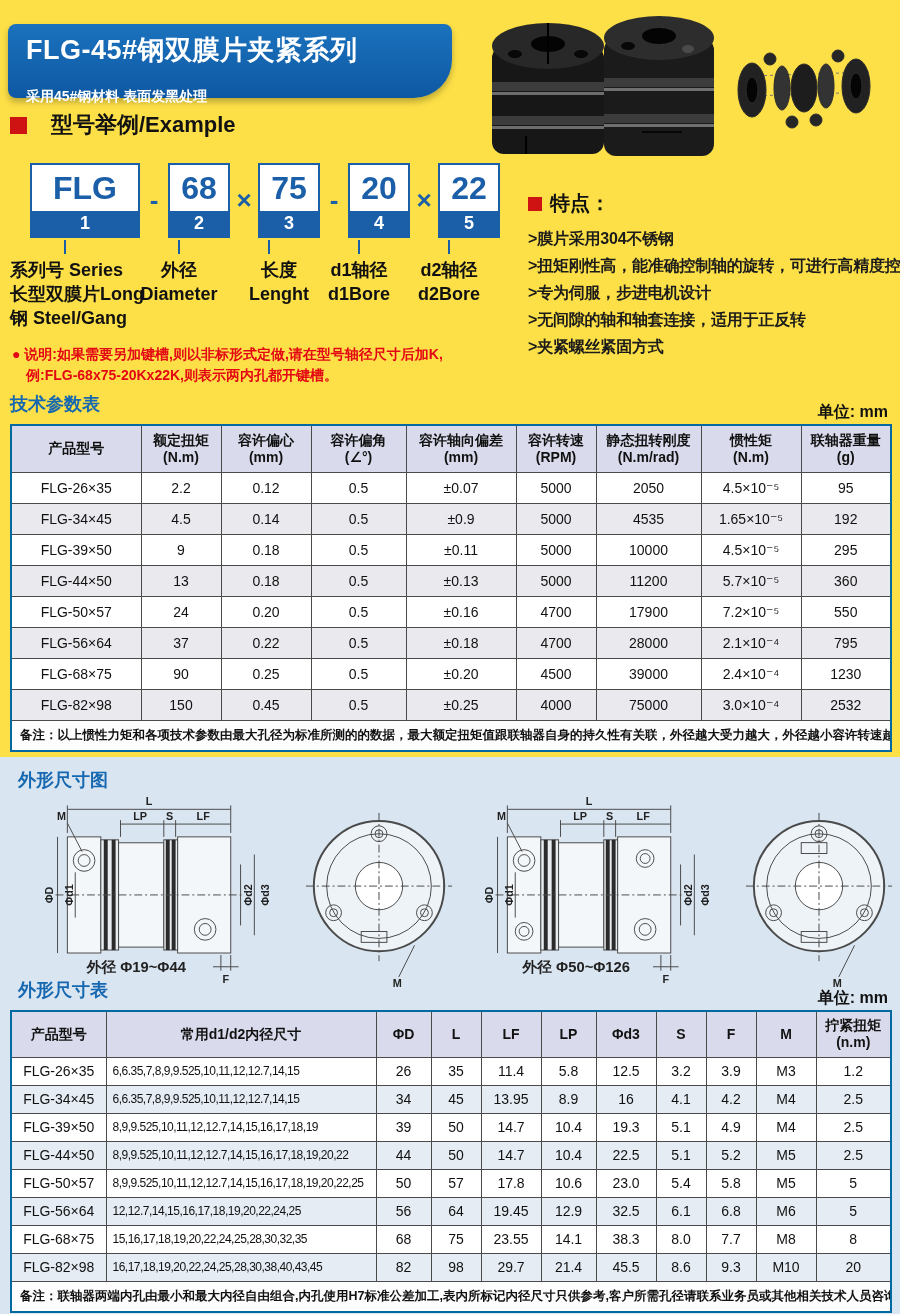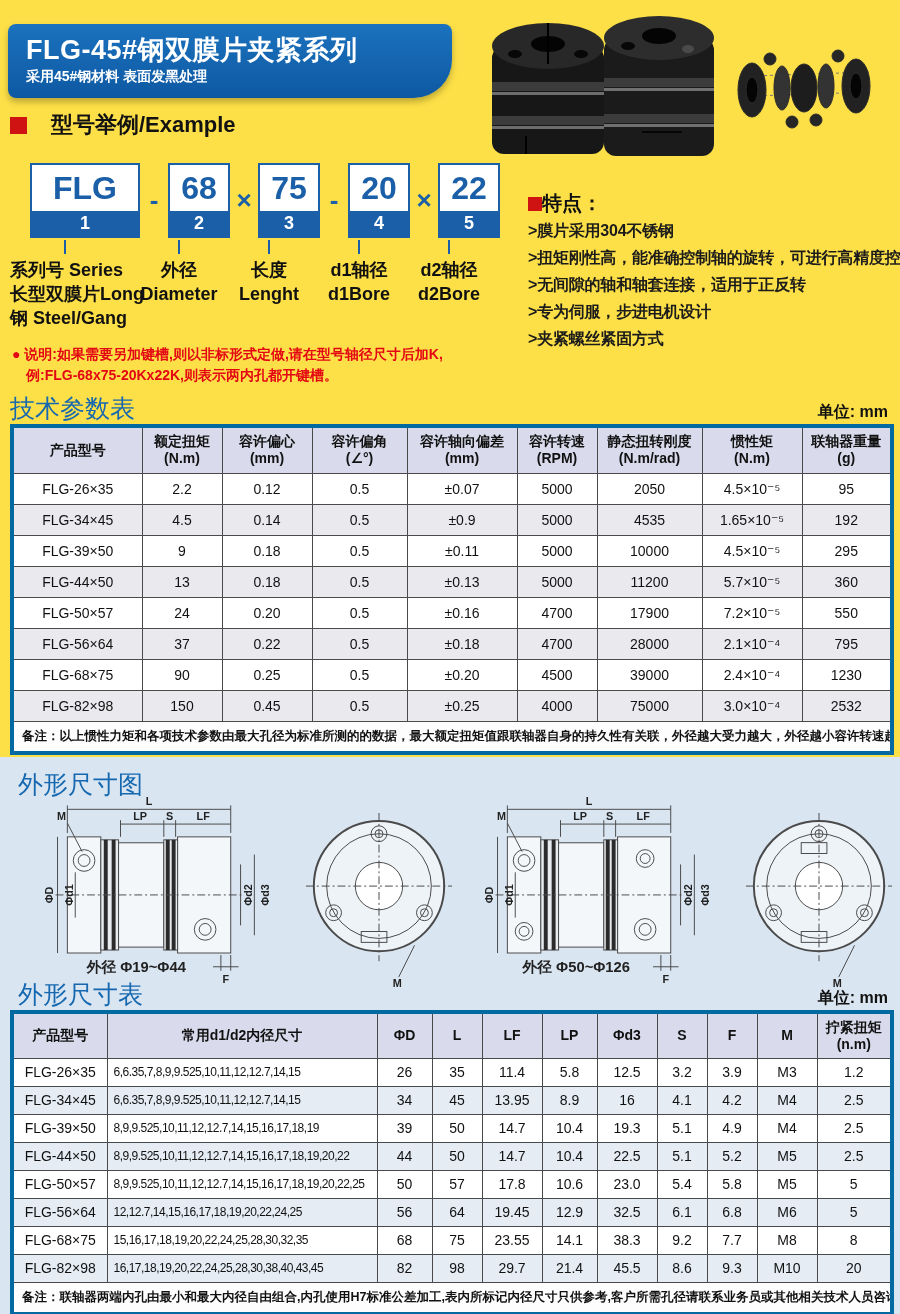--- a/index.html
+++ b/index.html
@@ -5,21 +5,21 @@
   * { margin:0; padding:0; box-sizing:border-box; }
   body { font-family:"Liberation Sans","DejaVu Sans",sans-serif; background:#f0f0f0; }
   .page { position:relative; width:900px; height:1314px; background:#fde047; overflow:hidden; margin:0 auto; }
 
   
   .banner { position:absolute; left:8px; top:24px; width:444px; height:74px;
     background:linear-gradient(180deg,#1b72bd,#0e58a3); color:#fff;
     border-radius:8px 8px 38px 8px; padding:8px 0 0 18px;
     box-shadow:0 4px 6px rgba(0,0,0,.25); }
   .banner-title { font-size:27px; font-weight:bold; letter-spacing:.5px; }
-  .banner-sub { font-size:14px; font-weight:bold; margin-top:0; }
+  .banner-sub { font-size:14px; font-weight:bold; margin-top:20px; }
 
   
   .photos { position:absolute; left:452px; top:4px; width:444px; height:182px; }
 
   
   .h-example { position:absolute; left:10px; top:110px; display:flex; align-items:center; gap:24px; }
   .red-sq { width:17px; height:17px; background:#cf1212; display:inline-block; }
   .h-example-text { font-size:22px; font-weight:bold; color:#121212; }
 
   
@@ -32,40 +32,40 @@
     display:flex; align-items:center; justify-content:center; }
   .sep { width:28px; display:flex; align-items:center; justify-content:center;
     color:#1a5fa8; font-size:26px; font-weight:bold; }
   .tick { position:absolute; top:240px; width:2px; height:14px; background:#1a5fa8; }
 
   
   .plabels { position:absolute; left:0; top:258px; width:900px; }
   .plabel { position:absolute; font-size:18px; font-weight:bold; color:#111;
     line-height:24px; text-align:center; width:120px; }
   .plabel0 { left:10px; width:215px; text-align:left; }
-  .plabel1 { left:119px; } .plabel2 { left:209px; } .plabel3 { left:299px; } .plabel4 { left:389px; }
+  .plabel1 { left:119px; } .plabel2 { left:219px; } .plabel3 { left:299px; } .plabel4 { left:389px; }
 
   .ex-note { position:absolute; left:12px; top:344px; color:#e30613; font-size:14px;
     font-weight:bold; line-height:21px; }
 
   
   .features { position:absolute; left:528px; top:190px; width:372px; }
-  .features-head { display:flex; align-items:center; margin-bottom:0; }
+  .features-head { display:flex; align-items:center; gap:8px; margin-bottom:8px; }
   .red-sq-sm { width:14px; height:14px; background:#cf1212; display:inline-block; }
   .features-title { font-size:20px; font-weight:bold; color:#111; }
   .feature-item { font-size:16px; font-weight:bold; color:#1b1b1b; line-height:27px;
     white-space:nowrap; letter-spacing:-.2px; }
 
   
-  .sec-title { font-size:25px; font-weight:normal; color:#1668b0; }
+  .sec-title { font-size:18px; font-weight:bold; color:#1668b0; }
   .unit { position:absolute; font-size:16px; font-weight:600; color:#111; }
 
   
   .tbl { border-collapse:collapse; table-layout:fixed; width:880px; background:#fff;
-    border:4px solid #0369a1; }
+    border:2px solid #0369a1; }
   .tbl th, .tbl td { border:1px solid #4a4a4a; text-align:center; vertical-align:middle;
     color:#111; overflow:hidden; }
   .tbl th { background:#d9dbec; font-size:14px; font-weight:bold; white-space:pre-line;
     line-height:1.2; }
   .tech thead th { height:47px; }
   .tech tbody td { height:31px; font-size:14px; }
   .tech tbody tr:nth-child(even) td { background:#e9e9ee; }
   .dims thead th { height:46px; }
   .dims tbody td { height:28px; font-size:14px; }
   .dims tbody tr:nth-child(even) td { background:#e5ecf4; }
@@ -209,22 +209,22 @@
   </div>
 
   <div class="features">
     <div class="features-head">
       <span class="red-sq-sm"></span>
       <span class="features-title">特点：</span>
     </div>
     <div>
         <div class="feature-item">&gt;膜片采用304不锈钢</div>
         <div class="feature-item">&gt;扭矩刚性高，能准确控制轴的旋转，可进行高精度控制</div>
+        <div class="feature-item">&gt;专为伺服，步进电机设计</div>
         <div class="feature-item">&gt;无间隙的轴和轴套连接，适用于正反转</div>
-        <div class="feature-item">&gt;专为伺服，步进电机设计</div>
         <div class="feature-item">&gt;夹紧螺丝紧固方式</div>
       </div>
   </div>
 
   <div class="sec-title tech-title">技术参数表</div>
   <div class="unit tech-unit">单位: mm</div>
   <table class="tbl tech tech-table">
     <colgroup>
       <col style="width:130px">
         <col style="width:80px">
@@ -609,21 +609,21 @@
           <td>5</td>
         </tr>
         <tr>
           <td>FLG-68×75</td>
           <td class="c-bores">15,16,17,18,19,20,22,24,25,28,30,32,35</td>
           <td>68</td>
           <td>75</td>
           <td>23.55</td>
           <td>14.1</td>
           <td>38.3</td>
-          <td>9.2</td>
+          <td>8.0</td>
           <td>7.7</td>
           <td>M8</td>
           <td>8</td>
         </tr>
         <tr>
           <td>FLG-82×98</td>
           <td class="c-bores">16,17,18,19,20,22,24,25,28,30,38,40,43,45</td>
           <td>82</td>
           <td>98</td>
           <td>29.7</td>

